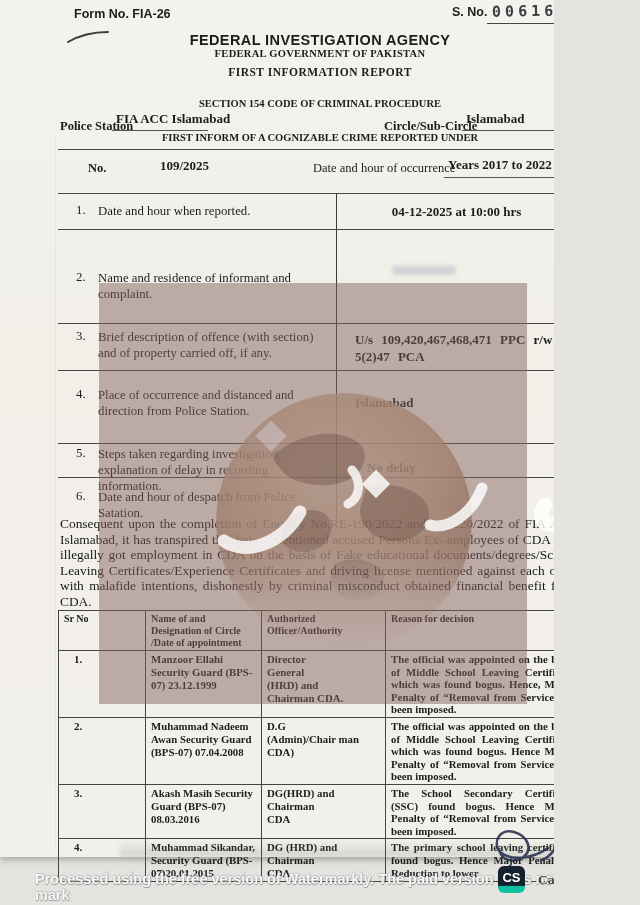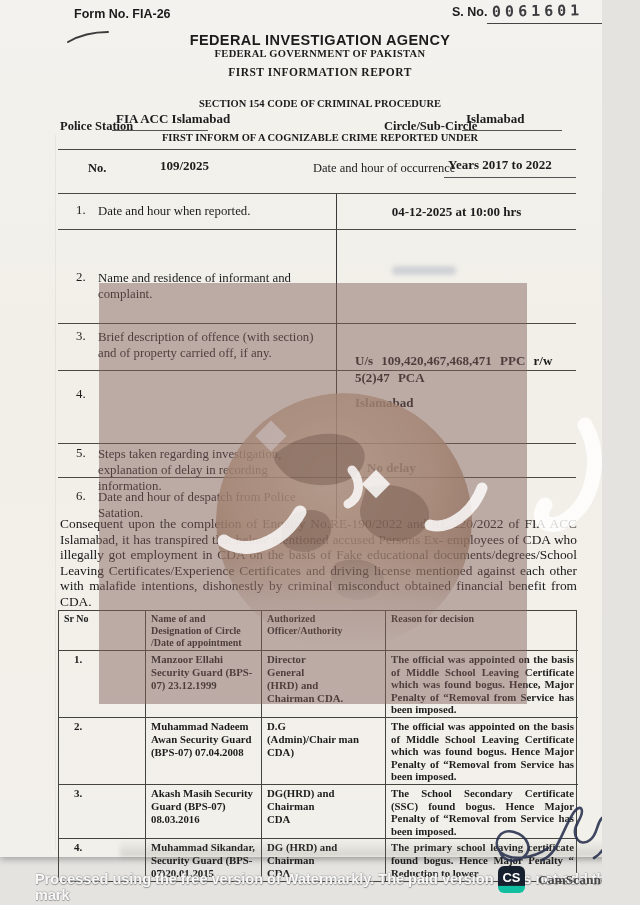--- a/index.html
+++ b/index.html
@@ -1,17 +1,17 @@
 <!DOCTYPE html>
 <html><head>
 <meta charset="utf-8">
 <style>
   html,body{margin:0;padding:0;background:#e4e3e0;}
   .stage{position:relative;width:554px;height:905px;overflow:hidden;
-         font-family:"Liberation Serif",serif;color:#1c1c1c;padding-left:48px;}
+         font-family:"Liberation Serif",serif;color:#1c1c1c;}
   .page{position:absolute;left:0;top:0;width:640px;height:857px;
         background:linear-gradient(180deg,#f3f2ee 0%,#f1efe8 40%,#f2f0ea 100%);
         box-shadow:0 3px 6px rgba(0,0,0,.25);}
   .abs{position:absolute;}
   
   .form-no{left:74px;top:7px;font:bold 12.5px "Liberation Sans",sans-serif;}
   .sno-label{left:452px;top:5px;font:bold 12.5px "Liberation Sans",sans-serif;}
   .stamp{left:492px;top:2px;font:bold 15px "DejaVu Sans Mono",monospace;
          letter-spacing:4px;color:#3d3d42;transform:rotate(-1deg);}
   .sno-line{left:487px;top:23px;width:125px;height:0;border-bottom:1.6px solid #444;}
@@ -36,21 +36,21 @@
   .occ-line{left:444px;top:177px;width:132px;border-bottom:1.4px solid #555;}
   
   .t1{position:absolute;left:58px;top:193px;width:518px;border-top:1.6px solid #4a4a44;}
   .t1-row{display:flex;border-bottom:1.6px solid #4a4a44;}
   .t1-left{width:279px;display:flex;border-right:1.4px solid #3a3a3a;box-sizing:border-box;}
   .t1-num{width:40px;padding-left:18px;font:12.8px "Liberation Serif",serif;box-sizing:border-box;}
   .t1-label{flex:1;padding-right:8px;font:12.8px/16px "Liberation Serif",serif;}
   .t1-val{flex:1;padding-left:18px;font:bold 13px/17px "Liberation Serif",serif;box-sizing:border-box;}
   .r1{height:35px;}.r1 .t1-left{padding-top:9px;}.r1 .t1-val{padding-top:9px;text-align:center;padding-left:0;}
   .r2{height:93px;}.r2 .t1-left{padding-top:40px;}.r2 .t1-val{padding-top:14px;}
-  .r3{height:46px;}.r3 .t1-left{padding-top:5px;}.r3 .t1-val{padding-top:7px;padding-right:6px;word-spacing:5px;white-space:pre-line;text-align:justify;margin-top:21px;}
+  .r3{height:46px;}.r3 .t1-left{padding-top:5px;}.r3 .t1-val{padding-top:7px;padding-right:6px;word-spacing:5px;white-space:pre-line;text-align:justify;}
   .r4{height:72px;}.r4 .t1-left{padding-top:16px;}.r4 .t1-val{padding-top:23px;}
   .r5{height:33px;}.r5 .t1-left{padding-top:2px;}.r5 .t1-val{padding-top:15px;padding-left:30px;}
   .r6{height:41px;}.r6 .t1-left{padding-top:11px;border-right:1.4px solid #3a3a3a;}
   
   .narrative{left:60px;top:516px;width:517px;font:13.4px/15.6px "Liberation Serif",serif;
              text-align:justify;color:#181818;}
   
   .t2{position:absolute;left:58px;top:590px;width:519px;border:1.4px solid #45453f;
       display:grid;grid-template-columns:87px 116px 124px 192px;box-sizing:border-box;margin-top:20px;}
   .t2 .cell{border-right:1.2px solid #45453f;border-bottom:1.2px solid #45453f;
@@ -139,20 +139,21 @@
         <div class="t1-left">
             <div class="t1-num">3.</div>
             <div class="t1-label">Brief description of offence (with section) and of property carried off, if any.</div>
           </div>
         <div class="t1-val">U/s 109,420,467,468,471 PPC r/w
 5(2)47 PCA</div>
       </div>
       <div class="t1-row r4">
         <div class="t1-left">
             <div class="t1-num">4.</div>
+            <div class="t1-label">Place of occurrence and distanced and direction from Police Station.</div>
           </div>
         <div class="t1-val">Islamabad</div>
       </div>
       <div class="t1-row r5">
         <div class="t1-left">
             <div class="t1-num">5.</div>
             <div class="t1-label">Steps taken regarding investigation, explanation of delay in recording information.</div>
           </div>
         <div class="t1-val">No delay</div>
       </div>

